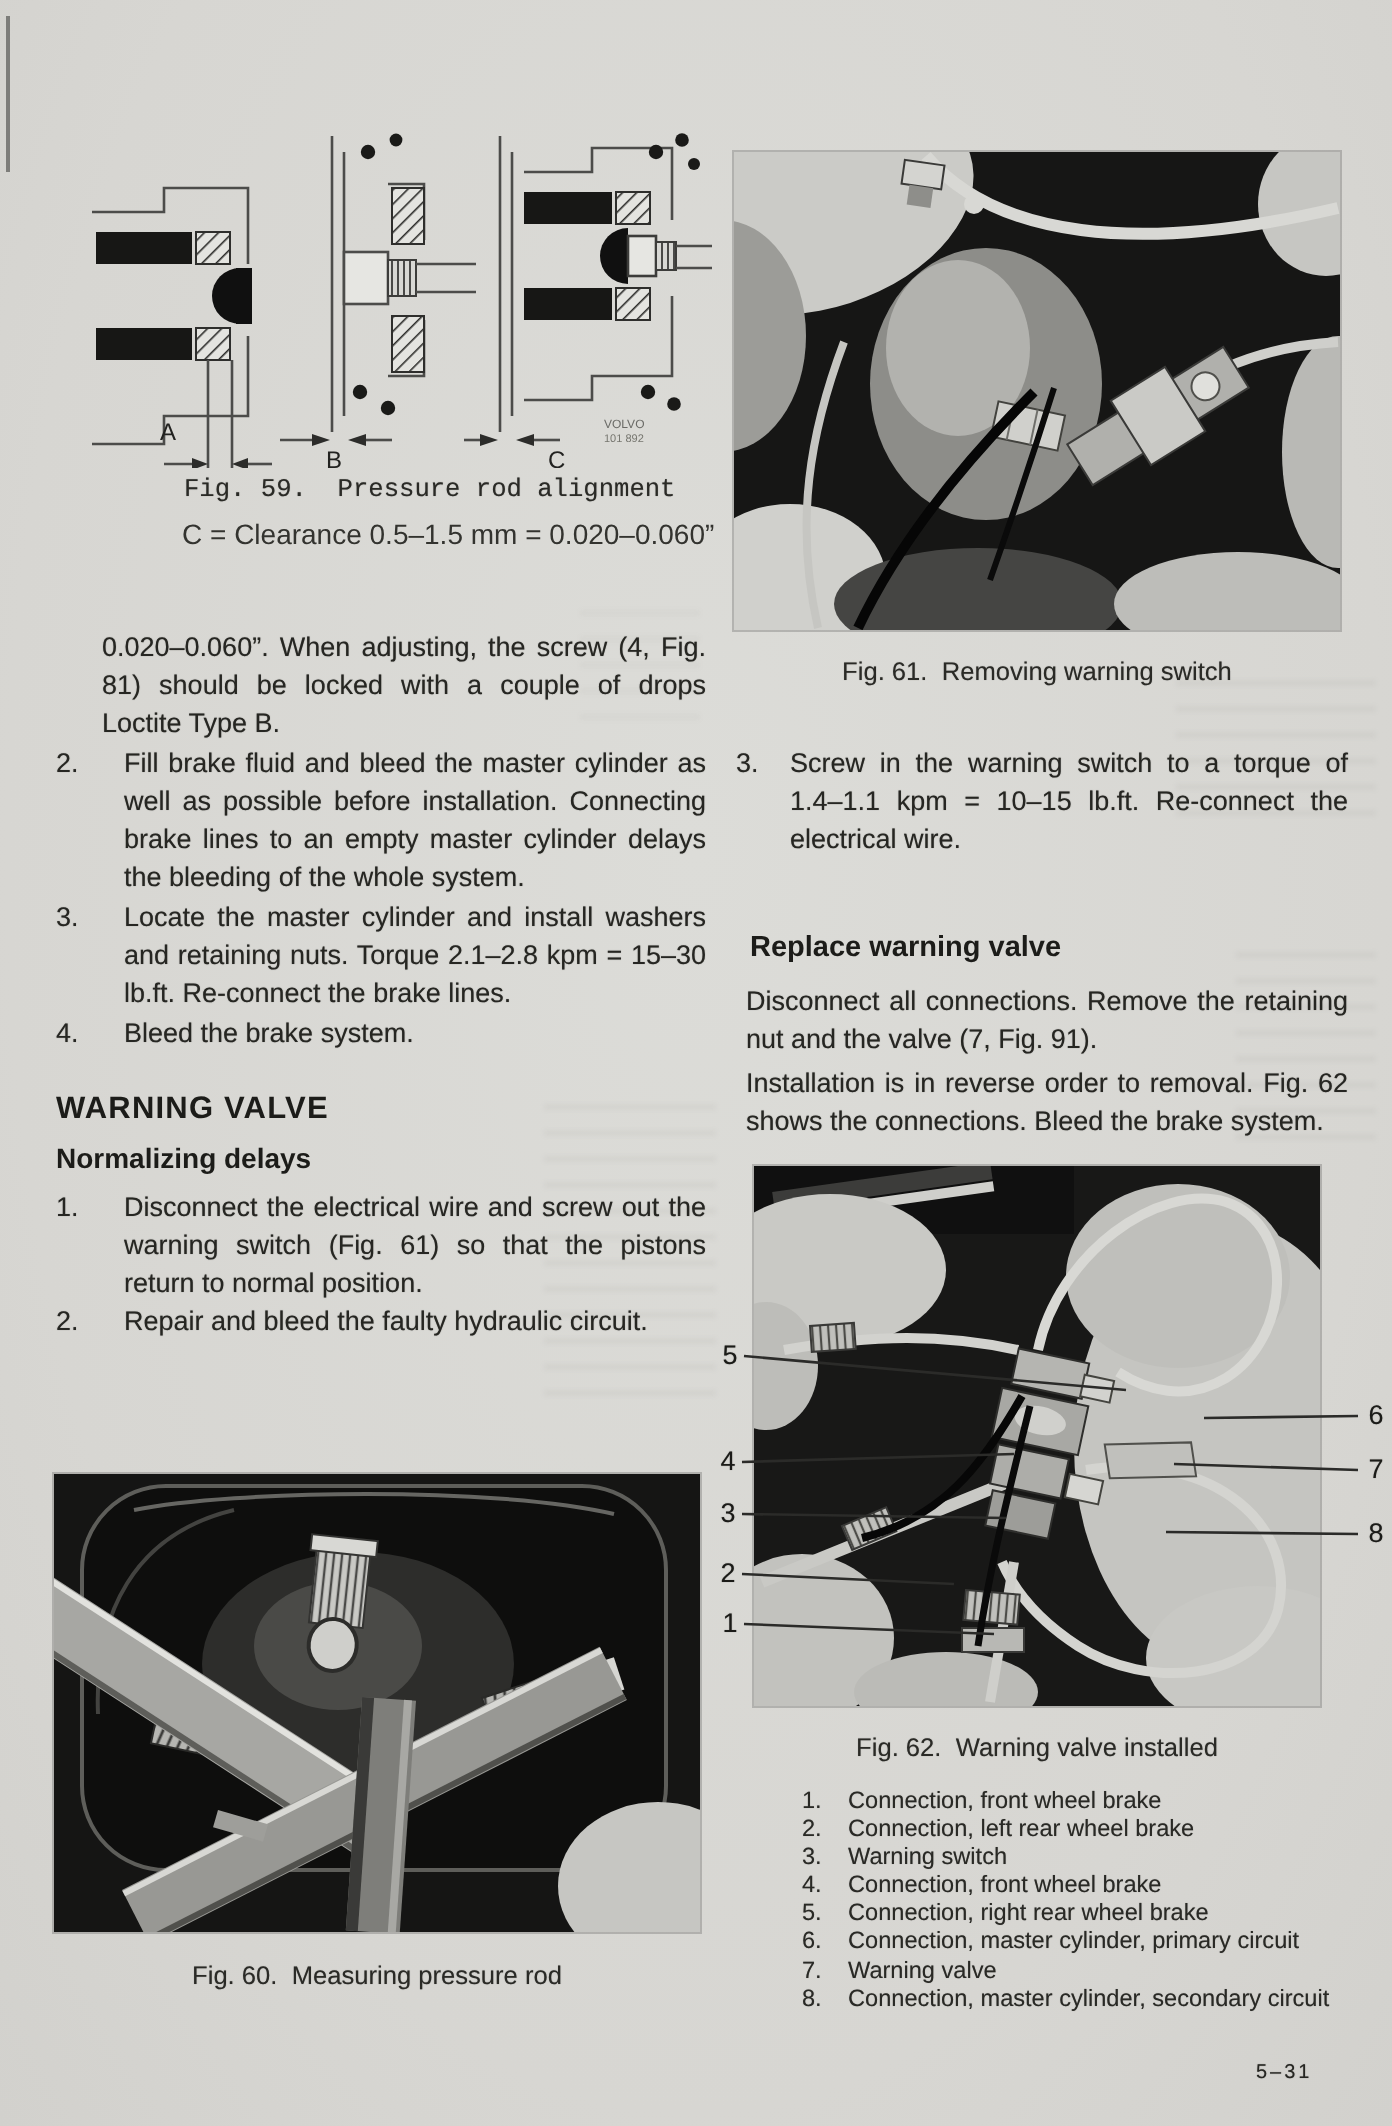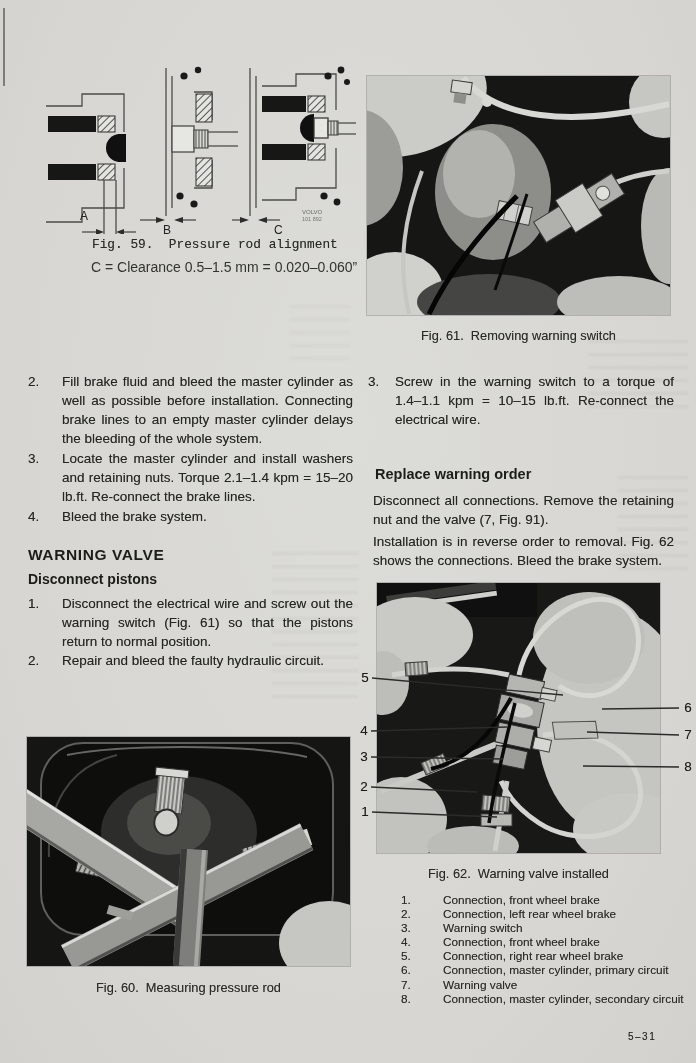--- a/index.html
+++ b/index.html
@@ -22,21 +22,21 @@
   .h-minor{font-size:14px;font-weight:bold;color:#1c1c19;}
   .caption{font-size:12.8px;color:#2a2a26;white-space:pre-wrap;
            text-shadow:0 0 .5px rgba(45,45,42,.45);}
   .subcaption{font-size:14px;color:#33332f;white-space:pre-wrap;}
   .photo{position:absolute;box-shadow:0 0 0 1px rgba(60,60,58,.25);}
   .callout{position:absolute;width:16px;text-align:center;font-size:13.5px;
            color:#1b1b18;text-shadow:0 0 .5px rgba(45,45,42,.5);}
   .legend-row{position:relative;height:14.1px;font-size:11.8px;line-height:14.1px;
               color:#292925;text-shadow:0 0 .4px rgba(45,45,42,.45);}
   .legend-num{position:absolute;left:0;top:0;}
-  .legend-text{position:absolute;left:42px;top:0;white-space:nowrap;}
+  .legend-text{position:absolute;left:23px;top:0;white-space:nowrap;}
   .page-num{font-size:10px;letter-spacing:1.5px;color:#26262;color:#262622;
             text-shadow:0 0 .5px rgba(45,45,42,.5);}
   .smudge{position:absolute;opacity:.5;filter:blur(1.2px);pointer-events:none;
           background:repeating-linear-gradient(0deg, rgba(125,123,115,.16) 0 3px,
                      rgba(0,0,0,0) 3px 13px);}
   .edge-mark{position:absolute;background:#4e4e4c;opacity:.65;}
   svg text{font-family:"Liberation Sans", sans-serif;}
 </style>
 </head>
 <body>
@@ -128,36 +128,37 @@
       <line x1="40" y1="152" x2="24" y2="152"></line>
         <polygon points="18,152 27,149 27,155" fill="#2c2c2a" stroke="none"></polygon>
     </g>
     <text x="244" y="172" font-size="12" fill="#222220">C</text>
     <text x="272" y="152" font-size="6" fill="#6a6a66">VOLVO</text>
     <text x="272" y="159" font-size="5.5" fill="#76766f">101 892</text>
   </svg>
   <div class="abs caption" style="left:92px;top:237px;font-family:Liberation Mono, monospace;">Fig. 59.  Pressure rod alignment</div>
   <div class="abs subcaption" style="left:91px;top:259px;">C = Clearance 0.5–1.5 mm = 0.020–0.060”</div>
 
+  <div class="abs body-text" style="left:51px;top:314px;width:302px;">0.020–0.060”. When adjusting, the screw (4, Fig. 81) should be locked with a couple of drops Loctite Type B.</div>
 
   <div class="list-item" style="left:28px;top:372px;width:325px;">
     <span class="list-num">2.</span>
     <div class="list-body body-text">Fill brake fluid and bleed the master cylinder as well as possible before installation. Connecting brake lines to an empty master cylinder delays the bleeding of the whole system.</div>
   </div>
   <div class="list-item" style="left:28px;top:449px;width:325px;">
     <span class="list-num">3.</span>
-    <div class="list-body body-text">Locate the master cylinder and install washers and retaining nuts. Torque 2.1–1.4 kpm = 15–20 lb.ft. Re-connect the brake lines.</div>
+    <div class="list-body body-text">Locate the master cylinder and install washers and retaining nuts. Torque 2.1–2.8 kpm = 15–30 lb.ft. Re-connect the brake lines.</div>
   </div>
   <div class="list-item" style="left:28px;top:507px;width:325px;">
     <span class="list-num">4.</span>
     <div class="list-body body-text">Bleed the brake system.</div>
   </div>
 
   <div class="abs h-major" style="left:28px;top:546px;">WARNING VALVE</div>
-  <div class="abs h-minor" style="left:28px;top:571px;">Disconnect pistons</div>
+  <div class="abs h-minor" style="left:28px;top:571px;">Normalizing delays</div>
 
   <div class="list-item" style="left:28px;top:594px;width:325px;">
     <span class="list-num">1.</span>
     <div class="list-body body-text">Disconnect the electrical wire and screw out the warning switch (Fig. 61) so that the pistons return to normal position.</div>
   </div>
   <div class="list-item" style="left:28px;top:651px;width:325px;">
     <span class="list-num">2.</span>
     <div class="list-body body-text">Repair and bleed the faulty hydraulic circuit.</div>
   </div>
 
@@ -253,21 +254,21 @@
     <path d="M150,120 C110,160 80,200 62,238" stroke="#060606" stroke-width="5" fill="none"></path>
     <path d="M160,118 C150,150 140,180 128,214" stroke="#0a0a0a" stroke-width="3" fill="none"></path>
     <circle cx="120" cy="26" r="5" fill="#d8d8d4"></circle>
   </svg>
   <div class="abs caption" style="left:367px;top:328px;width:303px;text-align:center;">Fig. 61.  Removing warning switch</div>
 
   <div class="list-item" style="left:368px;top:372px;width:306px;">
     <span class="list-num">3.</span>
     <div class="rlist-body body-text">Screw in the warning switch to a torque of 1.4–1.1 kpm = 10–15 lb.ft. Re-connect the electrical wire.</div>
   </div>
-  <div class="abs h-minor" style="left:375px;top:466px;font-size:14.5px;">Replace warning order</div>
+  <div class="abs h-minor" style="left:375px;top:466px;font-size:14.5px;">Replace warning valve</div>
   <div class="abs body-text" style="left:373px;top:491px;width:301px;">Disconnect all connections. Remove the retaining nut and the valve (7, Fig. 91).</div>
   <div class="abs body-text" style="left:373px;top:532px;width:301px;">Installation is in reverse order to removal. Fig. 62 shows the connections. Bleed the brake system.</div>
 
   <div class="abs" style="left:355px;top:575px;width:341px;height:290px;">
     <svg class="photo" style="left:22px;top:8px;" width="283" height="270" viewBox="0 0 283 270">
       <defs>
         <pattern id="f62s" width="4" height="20" patternUnits="userSpaceOnUse">
           <rect width="4" height="20" fill="#c0c0bc"></rect>
           <line x1="1" y1="0" x2="1" y2="20" stroke="#4c4c48" stroke-width="1.1"></line>
         </pattern>

